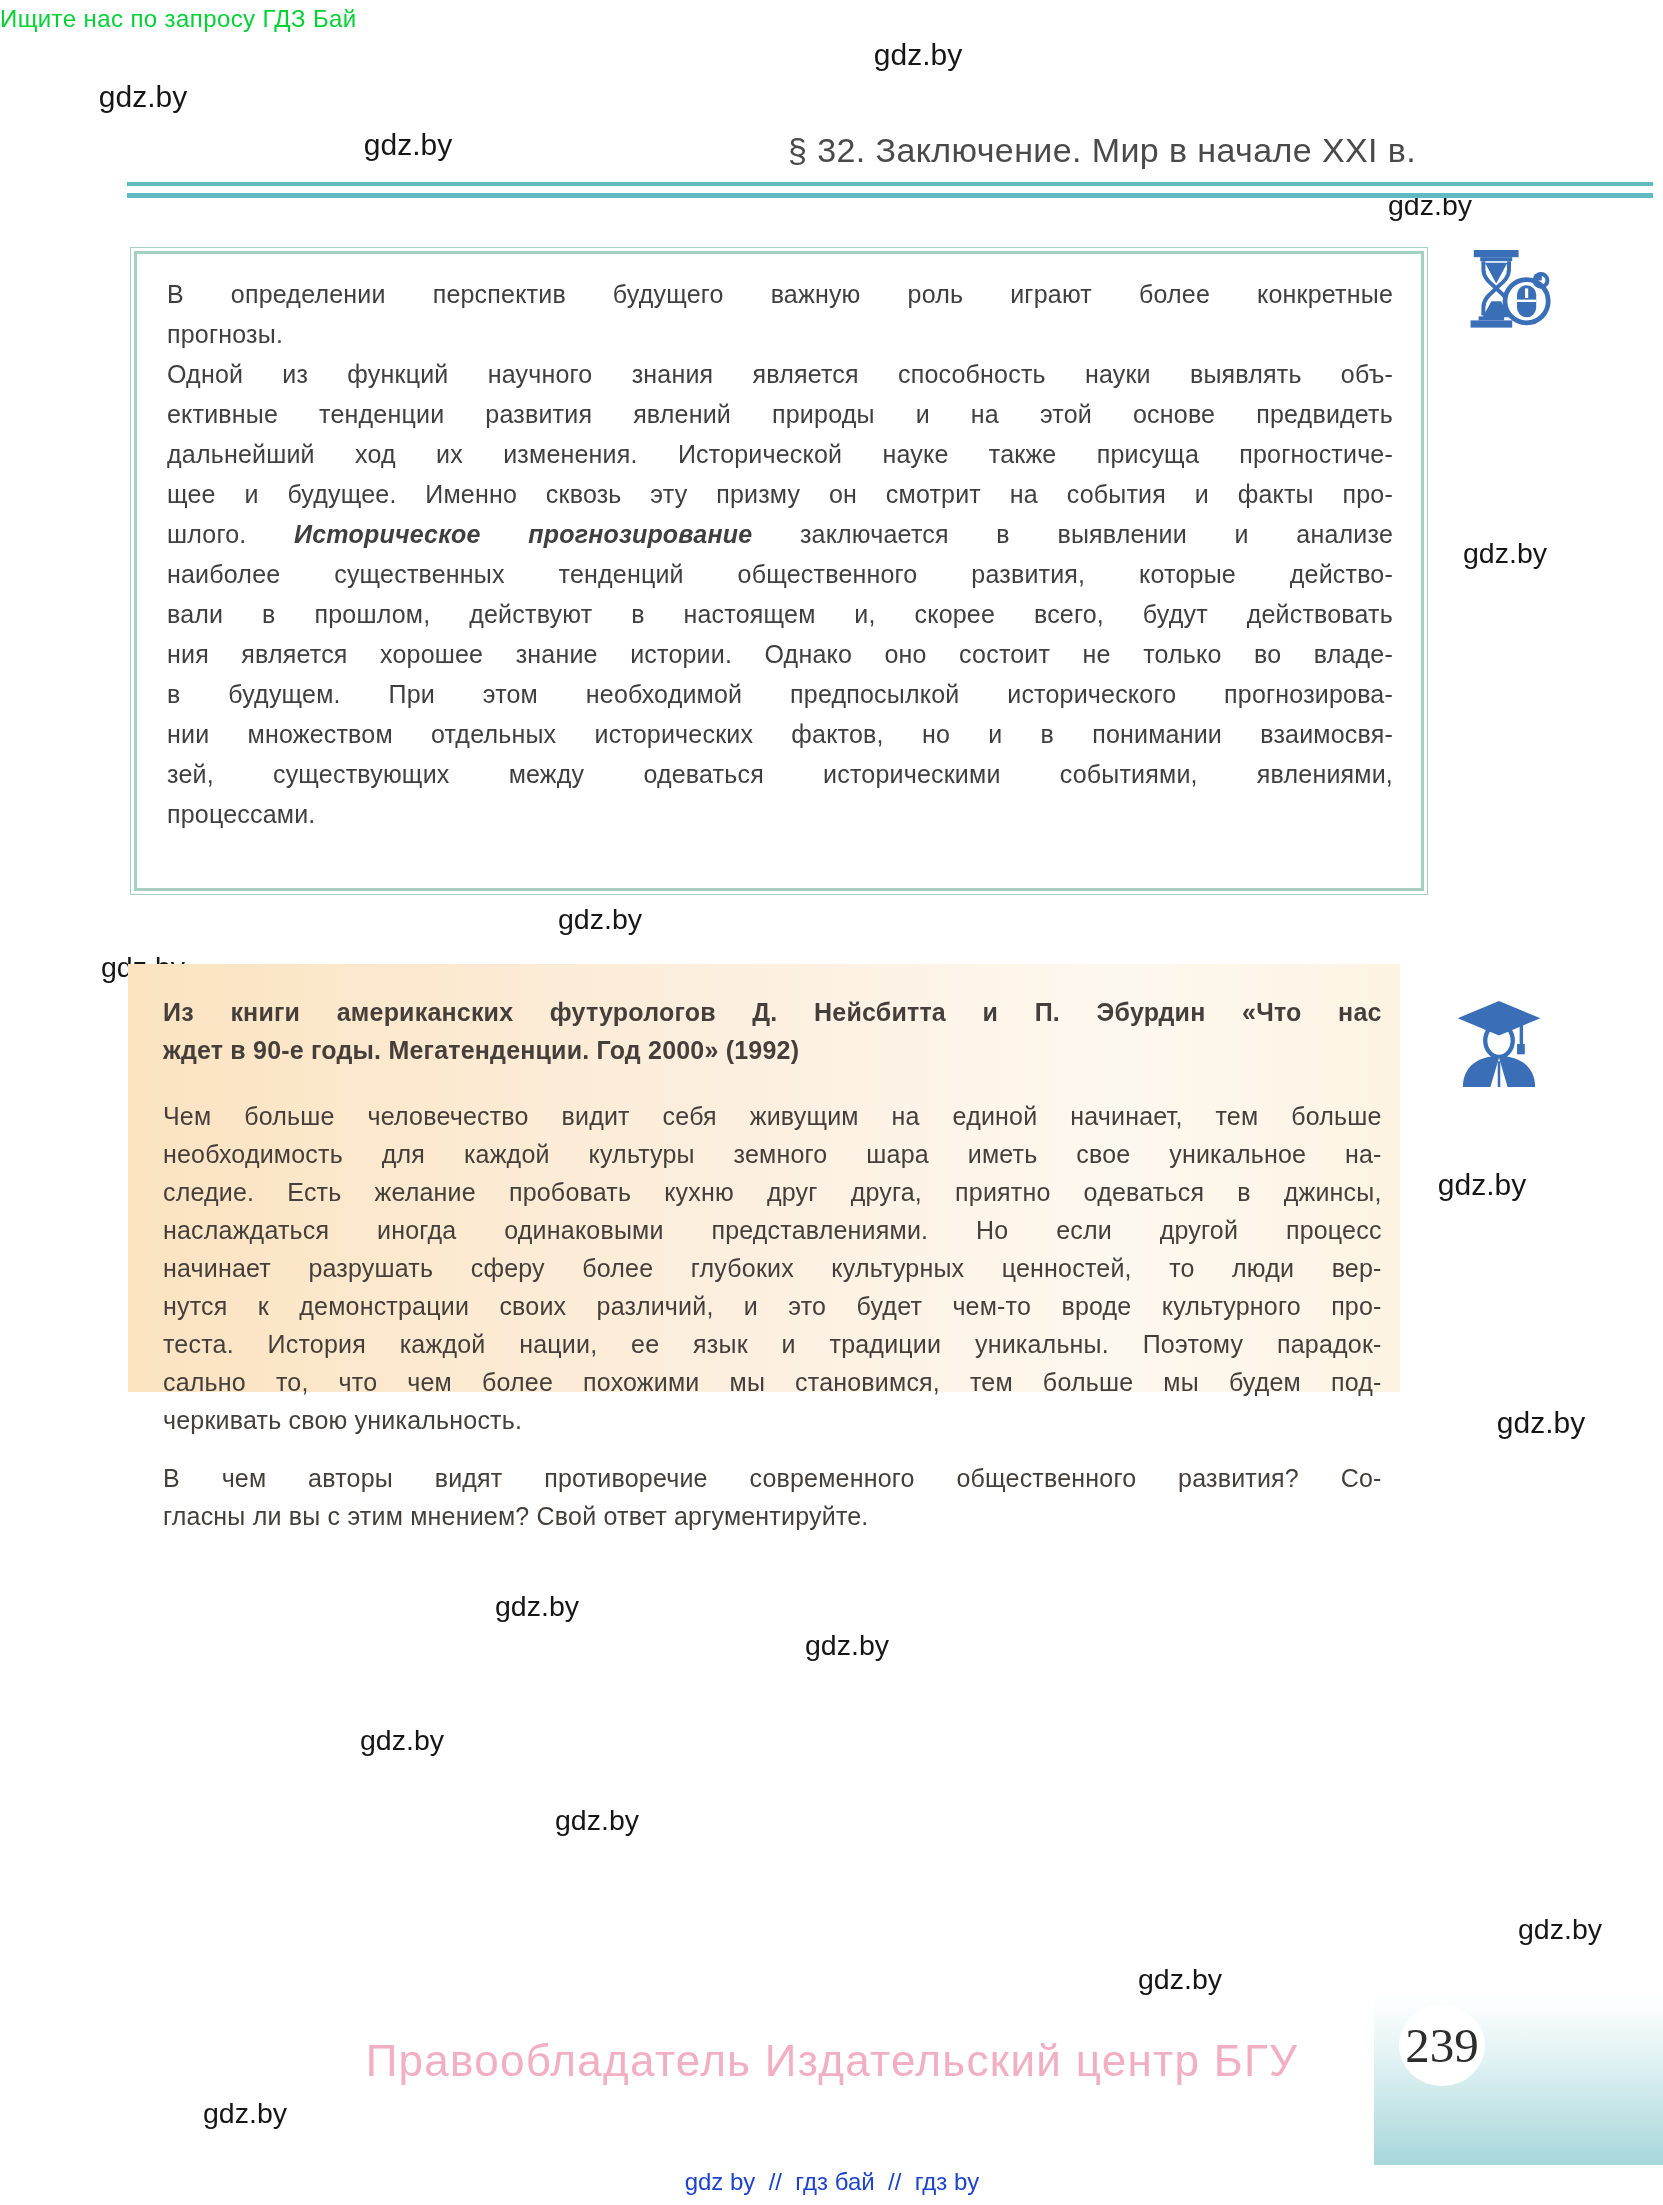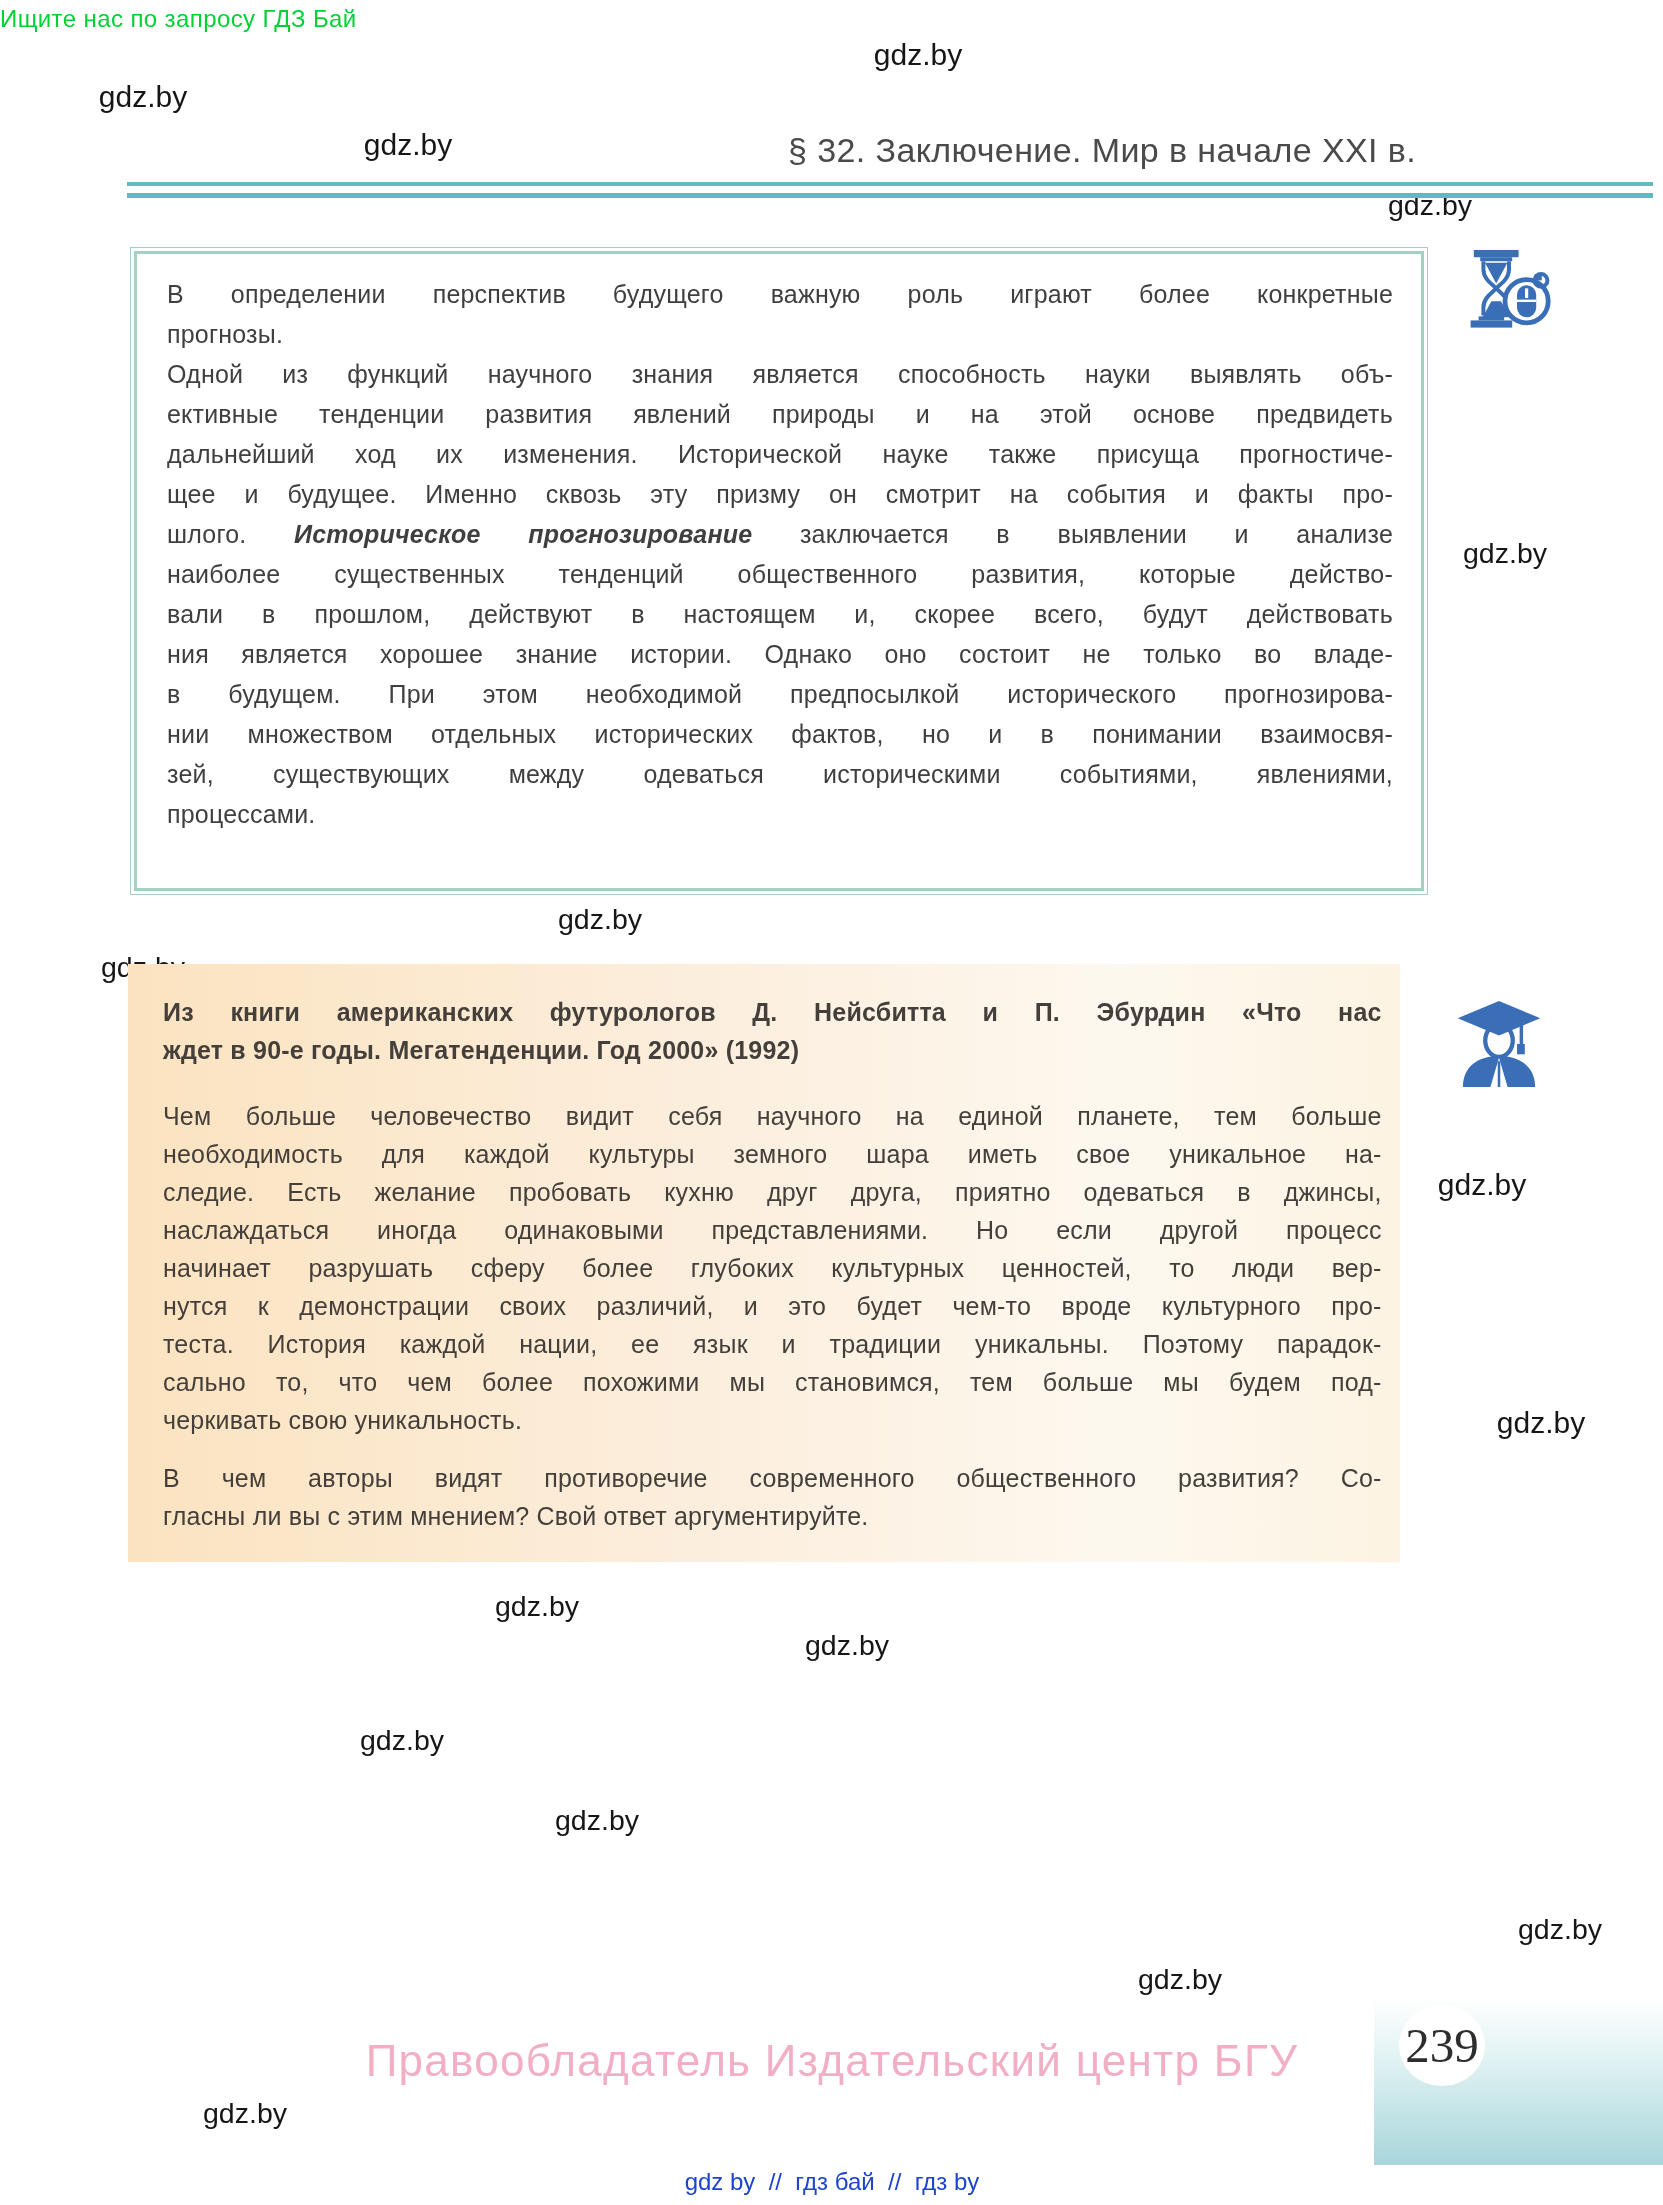--- a/index.html
+++ b/index.html
@@ -32,21 +32,21 @@
     outline:1.7px solid var(--box-border);outline-offset:3.4px;
     padding:20px 28px 0 30px;background:#ffffff;
   }
   .tline{
     font-size:25px;line-height:40px;color:#3f3f3f;letter-spacing:0.2px;
     text-align:justify;text-align-last:left;text-justify:inter-word;
   }
   .tline.just{text-align-last:justify;}
   
   #source-block{
-    position:absolute;left:128px;top:964px;width:1272px;height:598px;
+    position:absolute;left:128px;top:964px;width:1272px;height:428px;
     box-sizing:border-box;padding:28.5px 18.4px 0 35px;
     background:linear-gradient(90deg,var(--beige-a) 0%,var(--beige-b) 45%,var(--beige-c) 78%,var(--beige-d) 100%);
   }
   #source-title .tline{font-weight:bold;line-height:38px;color:#443f3a;}
   #source-body{margin-top:28.5px;}
   #source-body .tline{line-height:38px;color:#443f3a;}
   #source-question{margin-top:20px;}
   #source-question .tline{line-height:38px;color:#443f3a;}
   
   .margin-icon{position:absolute;}
@@ -143,21 +143,21 @@
     <circle cx="100" cy="38" r="8" fill="none" stroke="var(--accent-blue)" stroke-width="5"></circle>
     <rect x="92" y="30" width="9" height="8" fill="var(--accent-blue)"></rect>
   </svg>
 
   <div id="source-block">
     <div id="source-title">
         <div class="tline just">Из книги американских футурологов Д. Нейсбитта и П. Эбурдин «Что нас</div>
         <div class="tline">ждет в 90-е годы. Мегатенденции. Год 2000» (1992)</div>
       </div>
     <div id="source-body">
-        <div class="tline just">Чем больше человечество видит себя научного на единой планете, тем больше</div>
+        <div class="tline just">Чем больше человечество видит себя живущим на единой начинает, тем больше</div>
         <div class="tline just">необходимость для каждой культуры земного шара иметь свое уникальное на-</div>
         <div class="tline just">следие. Есть желание пробовать кухню друг друга, приятно одеваться в джинсы,</div>
         <div class="tline just">наслаждаться иногда одинаковыми представлениями. Но если другой процесс</div>
         <div class="tline just">начинает разрушать сферу более глубоких культурных ценностей, то люди вер-</div>
         <div class="tline just">нутся к демонстрации своих различий, и это будет чем-то вроде культурного про-</div>
         <div class="tline just">теста. История каждой нации, ее язык и традиции уникальны. Поэтому парадок-</div>
         <div class="tline just">сально то, что чем более похожими мы становимся, тем больше мы будем под-</div>
         <div class="tline">черкивать свою уникальность.</div>
       </div>
     <div id="source-question">

